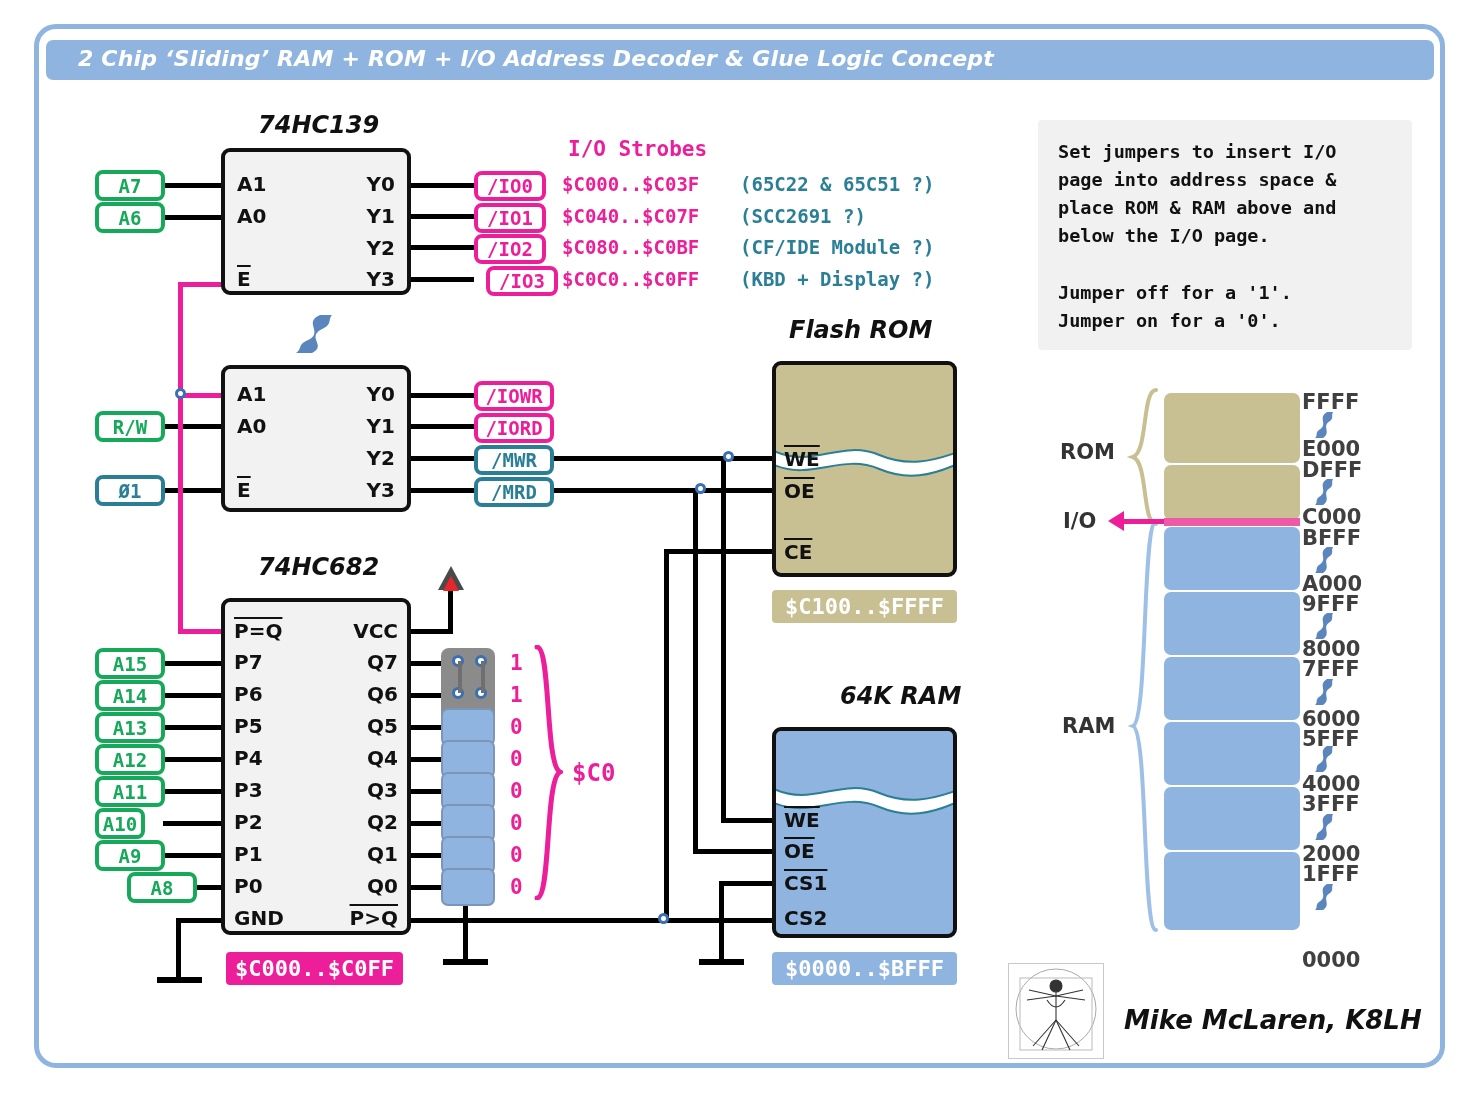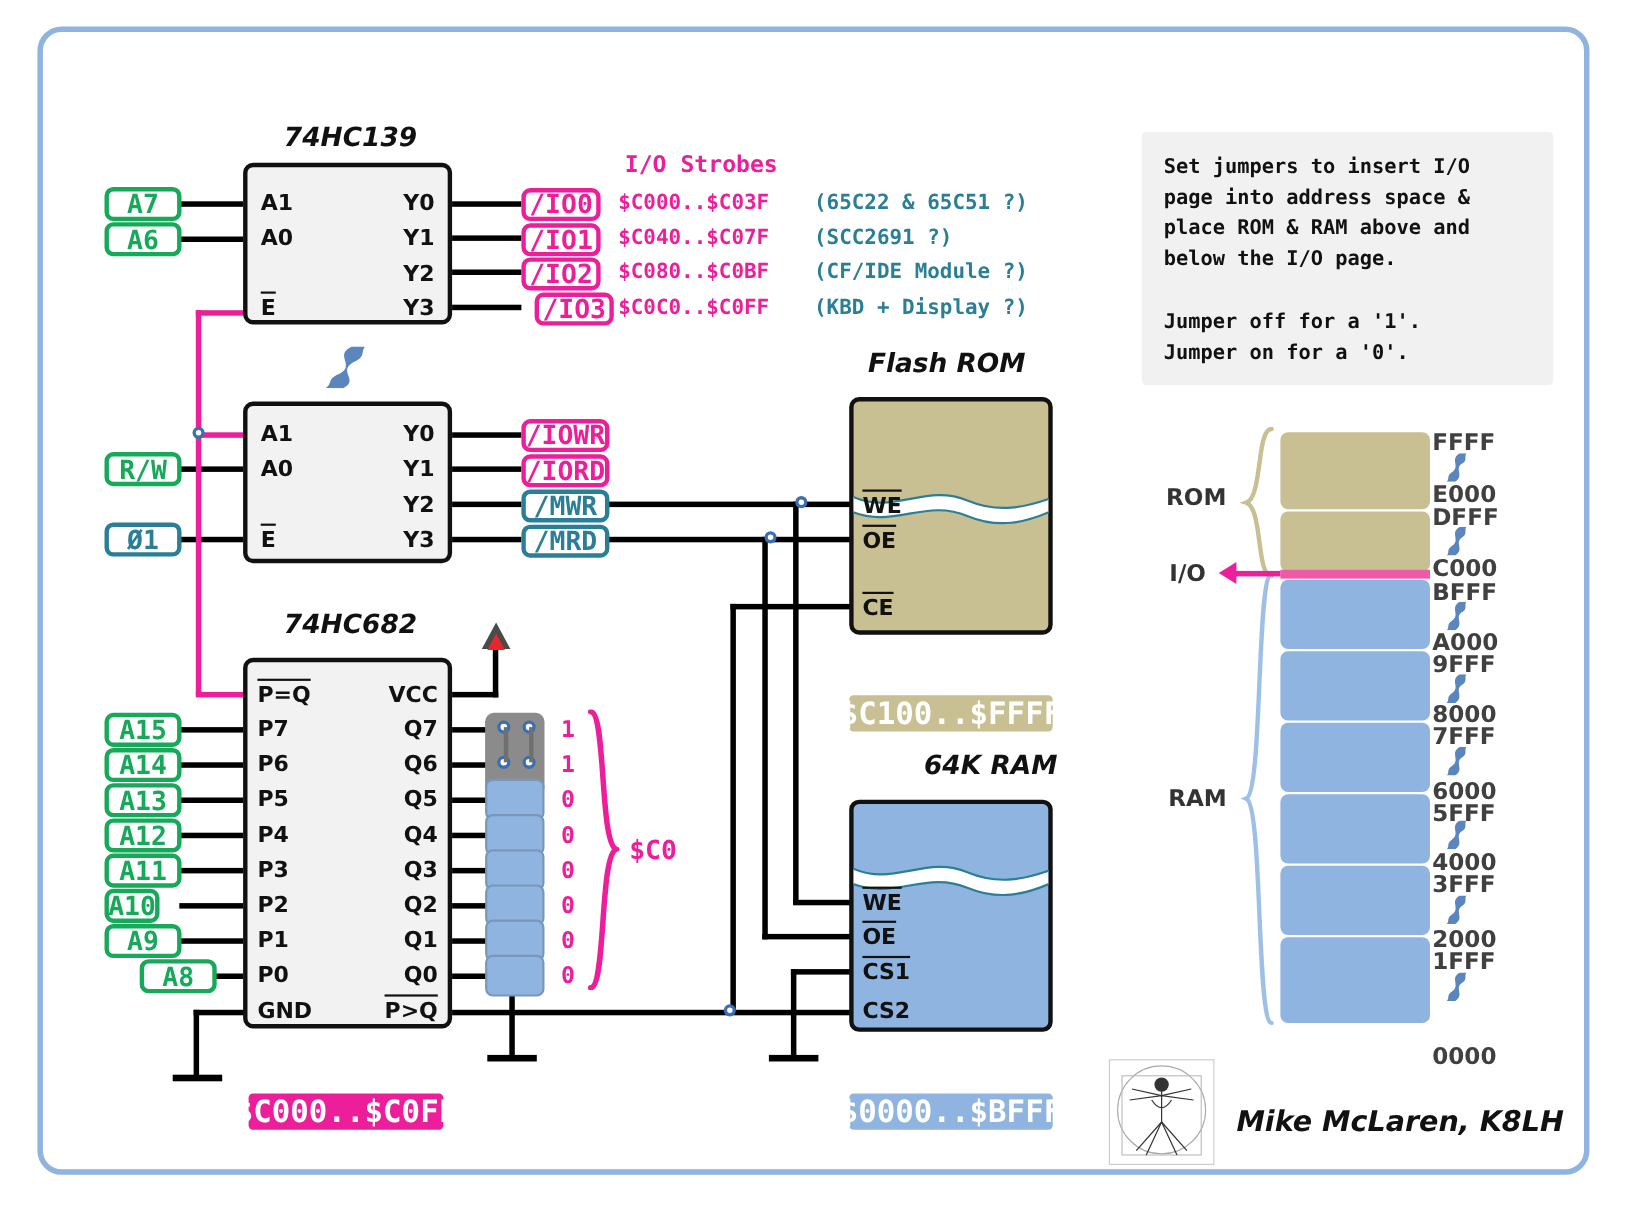--- a/index.html
+++ b/index.html
@@ -24,21 +24,21 @@
   .pin{position:absolute;font-family:"DejaVu Sans",sans-serif;font-weight:bold;font-size:20px;color:#111;white-space:nowrap;}
   .pinR{text-align:right;}
   .ovl{text-decoration:overline;}
 
   
   .chiptitle{position:absolute;font-family:"DejaVu Sans",sans-serif;font-style:italic;
              font-weight:bold;font-size:24px;color:#111;white-space:nowrap;}
 
   
   .tag{position:absolute;box-sizing:border-box;border-radius:8px;border:4px solid #000;
-       background:#fff;font-family:"DejaVu Sans Mono",monospace;font-weight:bold;font-size:24px;
+       background:#fff;font-family:"DejaVu Sans Mono",monospace;font-weight:bold;font-size:19px;
        display:flex;align-items:center;justify-content:center;white-space:nowrap;}
   .tag.green{border-color:#17a95a;color:#17a95a;}
   .tag.magenta{border-color:#ed1e9a;color:#ed1e9a;}
   .tag.teal{border-color:#2a7f96;color:#2a7f96;}
 
   
   .w{position:absolute;background:#000;}
   .wp{position:absolute;background:#ed1e9a;}
   .junc{position:absolute;width:11px;height:11px;border-radius:50%;
         background:#fff;border:3px solid #3a6fb0;box-sizing:border-box;}
@@ -48,22 +48,22 @@
         font-size:19px;white-space:nowrap;}
   .pink{color:#ed1e9a;}
   .tealtx{color:#2a7f96;}
 
   
   .memchip{position:absolute;border:4px solid #111;border-radius:9px;box-sizing:border-box;overflow:hidden;}
   .memchip.rom{background:#c8bf92;}
   .memchip.ram{background:#8fb4e0;}
   .breakwave{position:absolute;left:-2px;width:calc(100% + 4px);height:34px;}
   .addrbadge{position:absolute;border-radius:4px;font-family:"DejaVu Sans Mono",monospace;
-             font-weight:bold;font-size:28px;color:#fff;display:flex;align-items:center;
-             justify-content:center;white-space:nowrap;margin-top:42px;}
+             font-weight:bold;font-size:22px;color:#fff;display:flex;align-items:center;
+             justify-content:center;white-space:nowrap;}
 
   
   .jbox{position:absolute;width:54px;height:38px;border-radius:7px;background:#8fb4e0;
         border:2px solid #7b96b8;box-sizing:border-box;}
   .jpair{position:absolute;width:54px;height:76px;border-radius:8px;background:#8b8b8b;box-sizing:border-box;}
   .jdot{position:absolute;width:12px;height:12px;border-radius:50%;background:#fff;
         border:3px solid #3a6fb0;box-sizing:border-box;}
   .jbit{position:absolute;font-family:"DejaVu Sans Mono",monospace;font-weight:bold;
         font-size:21px;color:#ed1e9a;}
 
@@ -89,20 +89,23 @@
 
   .gnd{position:absolute;}
 </style>
 </head>
 <body>
 
 <div id="root">
 
   <div class="frame"></div>
 
+  <div class="titlebar">
+    <span>2 Chip ‘Sliding’ RAM + ROM + I/O Address Decoder &amp; Glue Logic Concept</span>
+  </div>
 
   <div class="w" style="left:163px;top:183px;width:58px;height:5px;"></div>
   <div class="w" style="left:163px;top:215px;width:58px;height:5px;"></div>
 
   <div class="w" style="left:411px;top:183px;width:63px;height:5px;"></div>
   <div class="w" style="left:411px;top:214px;width:63px;height:5px;"></div>
   <div class="w" style="left:411px;top:245px;width:63px;height:5px;"></div>
   <div class="w" style="left:411px;top:277px;width:63px;height:5px;"></div>
 
   <div class="w" style="left:163px;top:424px;width:58px;height:5px;"></div>

